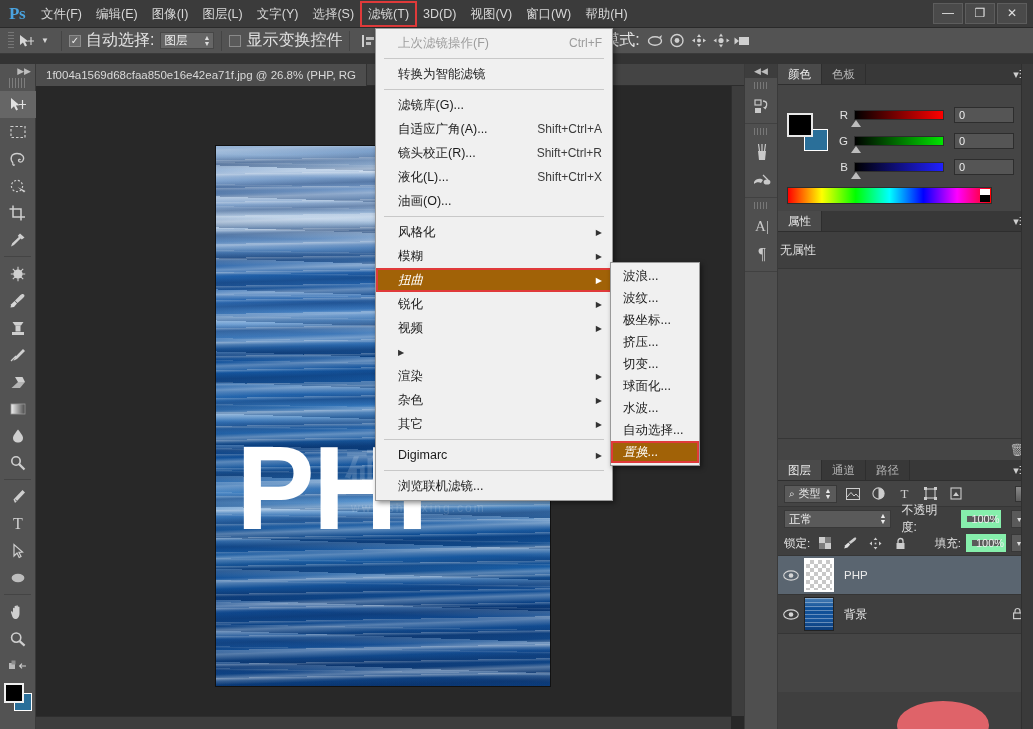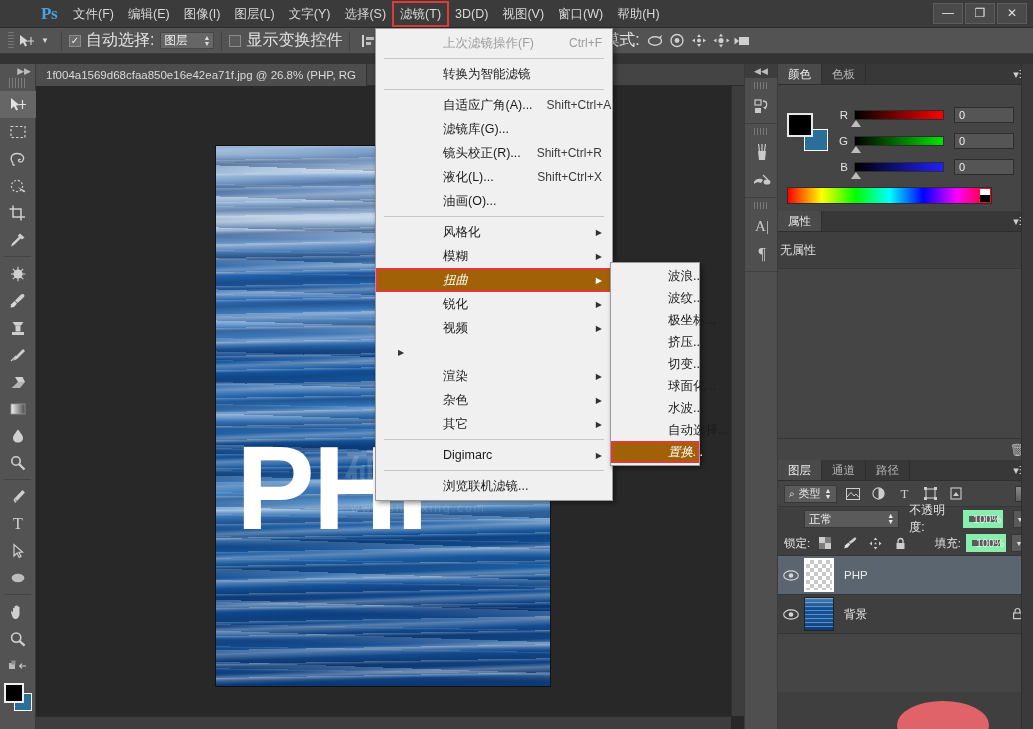--- a/index.html
+++ b/index.html
@@ -12,21 +12,21 @@
     position:relative;
     -webkit-font-smoothing:antialiased;
   }
   .abs { position:absolute; }
 
   
   #menubar {
     left:0; top:0; width:1033px; height:28px;
     background:#3b3b3b;
     border-bottom:1px solid #2a2a2a;
-    display:flex; align-items:center;padding-left:32px;
+    display:flex; align-items:center;
   }
   #ps-logo {
     width:34px; height:28px; display:flex; align-items:center; justify-content:center;
     color:#4aa3df; font-weight:bold; font-size:17px; font-family:"Liberation Serif",serif;
     letter-spacing:-0.5px;
   }
   .menu-item {
     padding:4px 7px; font-size:12.5px; color:#d8d8d8; white-space:nowrap;
     line-height:16px; cursor:default;
   }
@@ -159,21 +159,21 @@
     left:375px; top:28px; width:238px;
     background:#f0f0f0; border:1px solid #9a9a9a;
     box-shadow:2px 2px 5px rgba(0,0,0,.45);
     z-index:70; padding:2px 0;
     font-size:12.5px; color:#1b1b1b;
   }
   .mi {
     height:24px; display:flex; align-items:center;
     padding:0 10px 0 22px; white-space:nowrap; position:relative;
   }
-  .mi .lbl { flex:1;margin-left:45px; }
+  .mi .lbl { flex:1; }
   .mi .sc { color:#3c3c3c; font-size:12px; padding-left:14px; }
   .mi .arw { font-size:8px; color:#333; }
   .mi.disabled { color:#9c9c9c; }
   .mi.disabled .sc { color:#9c9c9c; }
   .mi.hl { background:#a16207; color:#fff;font-style:italic; }
   .mi.hl .arw { color:#fff; }
   .mi.outlined { outline:2px solid #e03a3a; outline-offset:-2px; }
   .msep { height:1px; background:#c8c8c8; margin:3px 8px; }
 
   
@@ -229,21 +229,21 @@
   #prop-blank { height:170px; background:#454545; border-top:1px solid #363636; position:relative; }
   #prop-foot { height:22px; background:#454545; border-top:1px solid #363636; display:flex; align-items:center; justify-content:flex-end; padding-right:8px; }
 
   
   #layerspanel { background:#3f3f3f; }
   #lp-filter { height:26px; display:flex; align-items:center; padding:0 6px; gap:6px; background:#444; border-bottom:1px solid #363636;}
   .lp-kindsel { background:#5a5a5a; border:1px solid #383838; height:18px; display:flex; align-items:center;
      padding:0 4px; font-size:11px; color:#e8e8e8; gap:4px; }
   .lp-ico { width:20px; height:18px; display:flex; align-items:center; justify-content:center; color:#cdcdcd; font-size:12px;}
   #lp-toggle { margin-left:auto; width:12px; height:16px; background:linear-gradient(#8a8a8a,#5c5c5c); border:1px solid #333;}
-  #lp-blend { height:24px; display:flex; align-items:center; padding:0 6px; gap:10px;margin-left:20px; }
+  #lp-blend { height:24px; display:flex; align-items:center; padding:0 6px; gap:10px; }
   .sel-box { background:#5a5a5a; border:1px solid #383838; height:18px; display:flex; align-items:center;
      justify-content:space-between; padding:0 4px; font-size:11.5px; color:#ececec; }
   .num-box { background:#5a5a5a; border:6px solid #86efac; height:18px; display:flex; align-items:center;
      padding:0 4px; font-size:11px; color:#ececec; }
   .drop-btn { width:16px; height:18px; background:#5a5a5a; border:1px solid #383838; display:flex;
      align-items:center; justify-content:center; font-size:7px; color:#ddd; }
   #lp-lock { height:24px; display:flex; align-items:center; padding:0 6px; gap:5px; }
   #layerlist { border-top:1px solid #363636; }
   .layer-row { height:39px; display:flex; align-items:center; border-bottom:1px solid #353535; position:relative;}
   .layer-row.sel { background:#5a6570; }
@@ -560,25 +560,25 @@
     <div class="mi disabled">
       <span class="lbl">上次滤镜操作(F)</span>
       <span class="sc">Ctrl+F</span>
     </div>
     <div class="msep"></div>
     <div class="mi">
       <span class="lbl">转换为智能滤镜</span>
     </div>
     <div class="msep"></div>
     <div class="mi">
+      <span class="lbl">滤镜库(G)...</span>
+    </div>
+    <div class="mi">
       <span class="lbl">自适应广角(A)...</span>
       <span class="sc">Shift+Ctrl+A</span>
-    </div>
-    <div class="mi">
-      <span class="lbl">滤镜库(G)...</span>
     </div>
     <div class="mi">
       <span class="lbl">镜头校正(R)...</span>
       <span class="sc">Shift+Ctrl+R</span>
     </div>
     <div class="mi">
       <span class="lbl">液化(L)...</span>
       <span class="sc">Shift+Ctrl+X</span>
     </div>
     <div class="mi">

